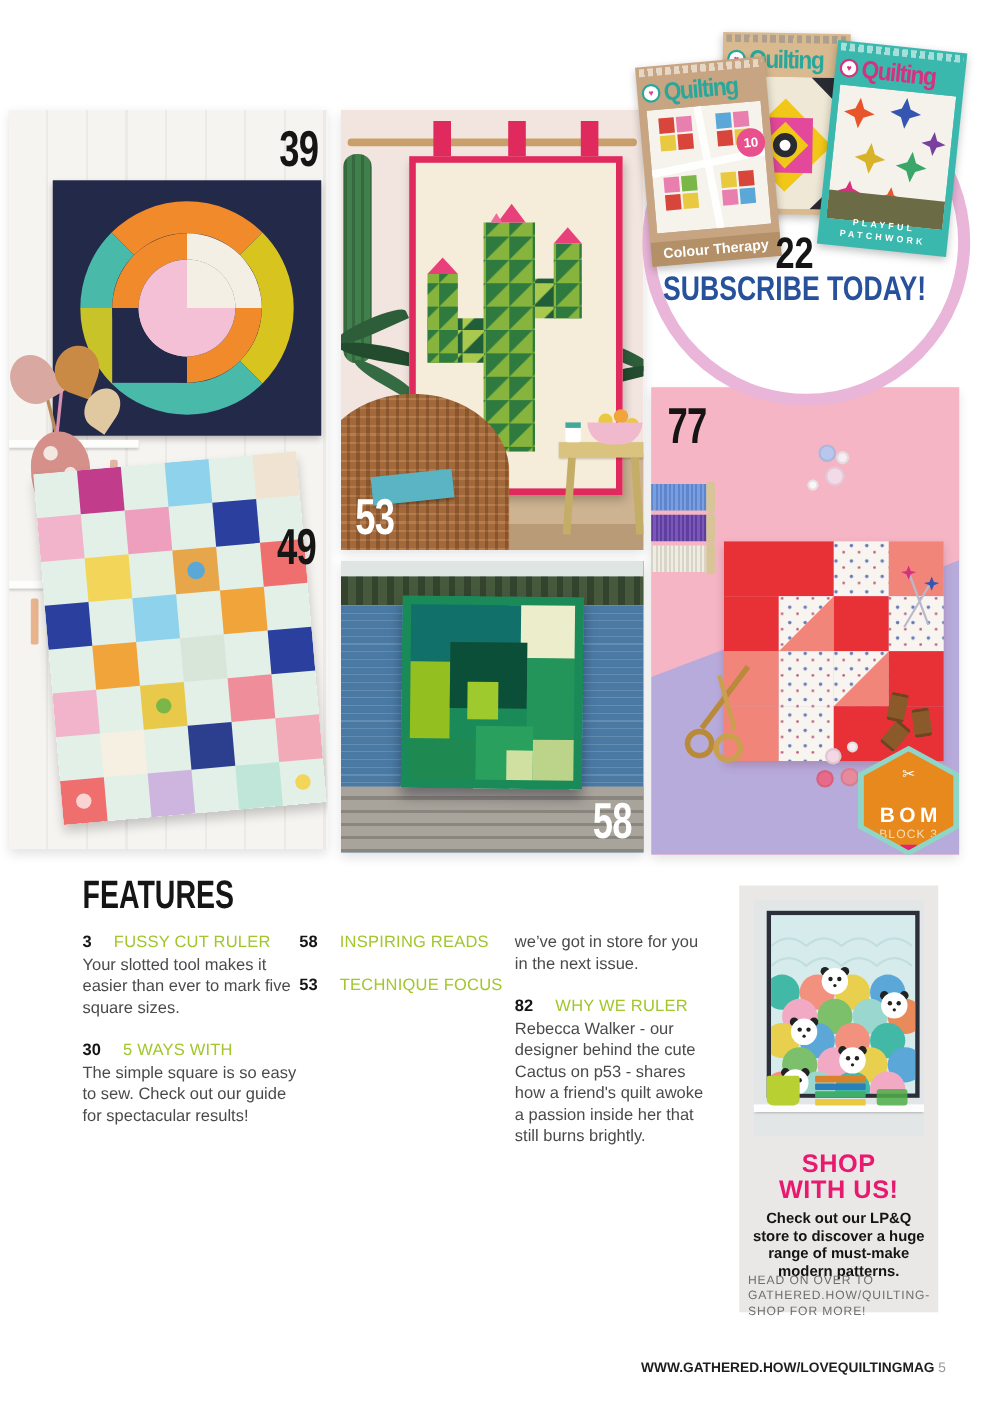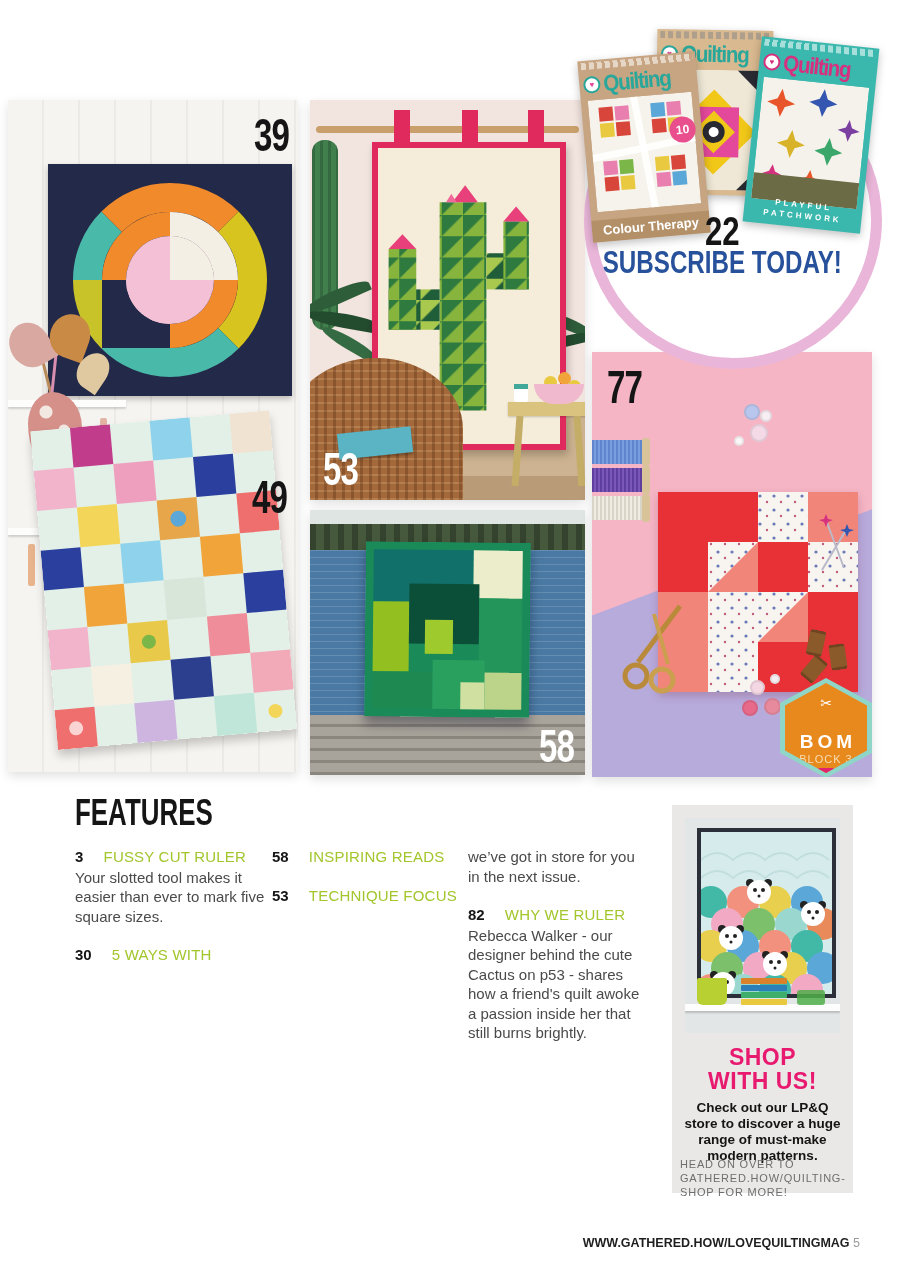--- a/index.html
+++ b/index.html
@@ -456,20 +456,21 @@
 
   <div id="fcol1" class="fcol">
     <div class="fitem">
       <span class="fnum">3</span>
       <span class="ftitle">FUSSY CUT RULER</span>
       <p>Your slotted tool makes it easier than ever to mark five square sizes.</p>
     </div>
     <div class="fitem">
       <span class="fnum">30</span>
       <span class="ftitle">5 WAYS WITH</span>
+      <p>The simple square is so easy to sew. Check out our guide for spectacular results!</p>
     </div>
   </div>
 
   <div id="fcol2" class="fcol">
     <div class="fitem">
       <span class="fnum">58</span>
       <span class="ftitle">INSPIRING READS</span>
     </div>
     <div class="fitem">
       <span class="fnum">53</span>

